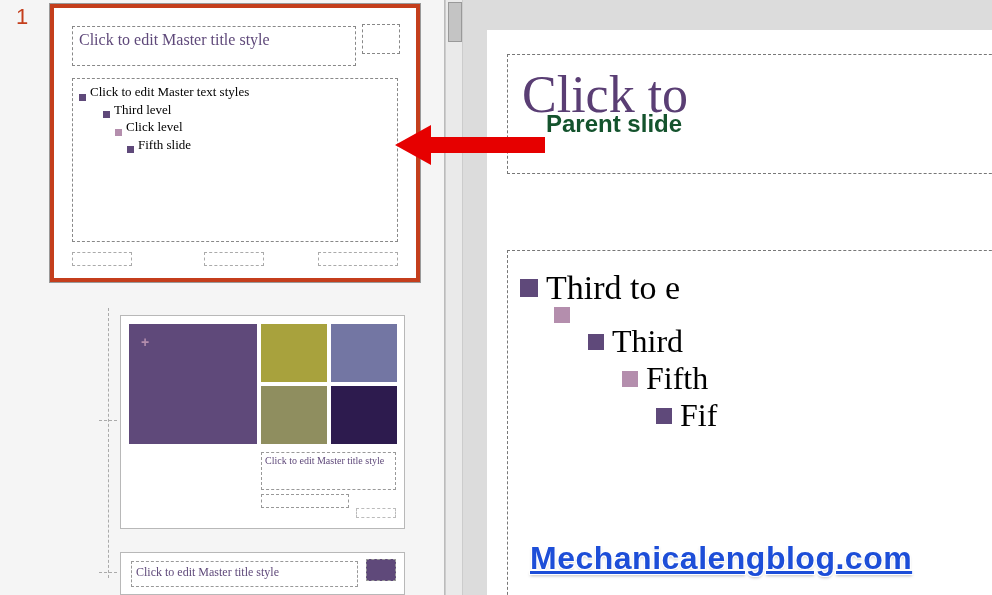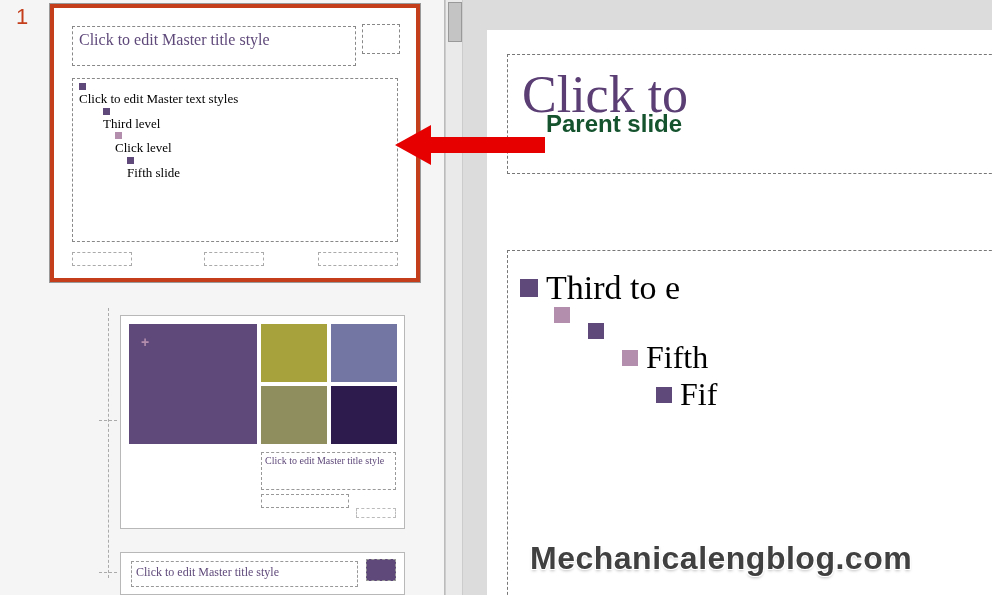--- a/index.html
+++ b/index.html
@@ -129,21 +129,21 @@
     border: 1px dashed #888;
   }
   .thumb-body-box {
     position: absolute;
     top: 70px; left: 18px; right: 18px; bottom: 36px;
     border: 1px dashed #888;
     padding: 4px 6px;
     font-family: Georgia, serif;
     font-size: 13px;
   }
-  .thumb-body-box .tlv { display:flex; align-items:flex-start; line-height:1.35;flex-direction:column;}
+  .thumb-body-box .tlv { display:flex; align-items:flex-end; line-height:1.35;}
   .tb1{margin-left:0}.tb2{margin-left:12px}.tb3{margin-left:24px}.tb4{margin-left:36px}.tb5{margin-left:48px}
   .ts{display:inline-block;width:7px;height:7px;margin-right:4px}
   .tsA{background:#5f497a}.tsB{background:#b48ead}
   .thumb-footer-left,.thumb-footer-mid,.thumb-footer-right{
     position:absolute; bottom:12px; height:14px; border:1px dashed #aaa;
   }
   .thumb-footer-left{left:18px;width:60px}
   .thumb-footer-mid{left:150px;width:60px}
   .thumb-footer-right{right:18px;width:80px}
 
@@ -232,26 +232,27 @@
     text-align:right;
   }
 
   .watermark{
     position:absolute;
     bottom:18px;
     left:530px;
     font-size:32px;
     font-weight:600;
     font-family:"Trebuchet MS",Arial,sans-serif;
-    color:#404040;
+    color:#1d4ed8;
     text-shadow:
       -1px -1px 0 #fff, 1px -1px 0 #fff,
       -1px 1px 0 #fff, 1px 1px 0 #fff,
       0 2px 3px rgba(0,0,0,.25);
     letter-spacing:.5px;
+    text-decoration:underline;
   }
   .border-tl,.border-tr,.border-b{
     position:absolute;background:#000;
   }
   .border-tl{top:0;left:0;width:12px;height:2px}
   .border-tlv{position:absolute;top:0;left:0;width:2px;height:12px;background:#000}
   .border-tr{top:0;right:0;width:12px;height:2px}
   .border-trv{position:absolute;top:0;right:0;width:2px;height:12px;background:#000}
   .border-b{bottom:0;left:0;right:0;height:2px}
 </style>
@@ -327,20 +328,21 @@
     <div class="editor-body-box">
       <div class="lvl lvl1">
           <span class="sq sq1"></span>
           <span>Third to e</span>
         </div>
       <div class="lvl lvl2">
           <span class="sq sq2"></span>
         </div>
       <div class="lvl lvl3">
           <span class="sq sq3"></span>
+          <span>Third</span>
         </div>
       <div class="lvl lvl4">
           <span class="sq sq4"></span>
           <span>Fifth</span>
         </div>
       <div class="lvl lvl5">
           <span class="sq sq5"></span>
           <span>Fif</span>
         </div>
     </div>

